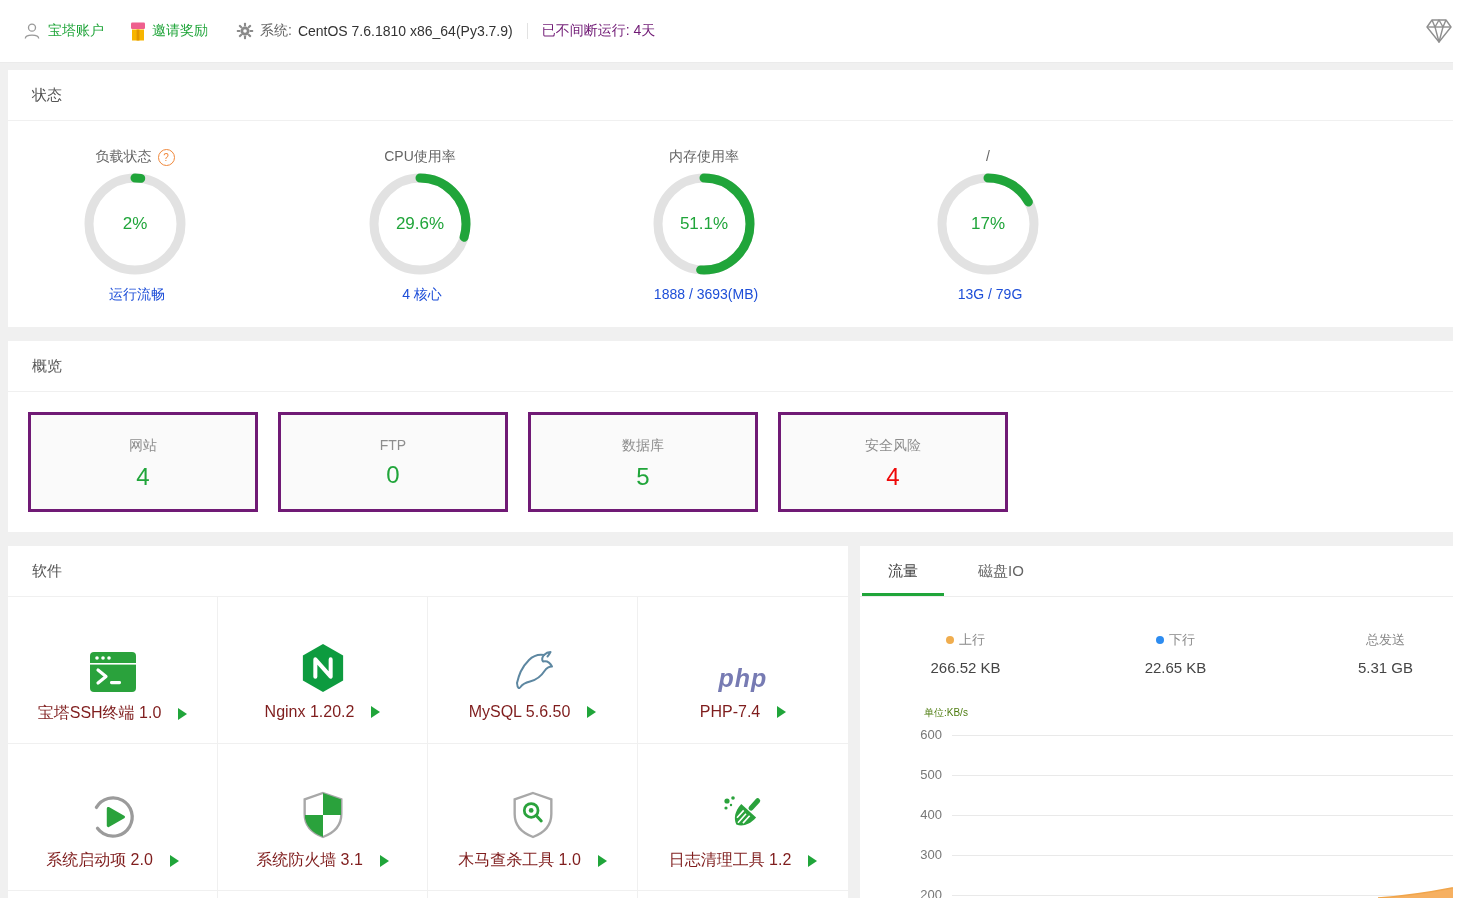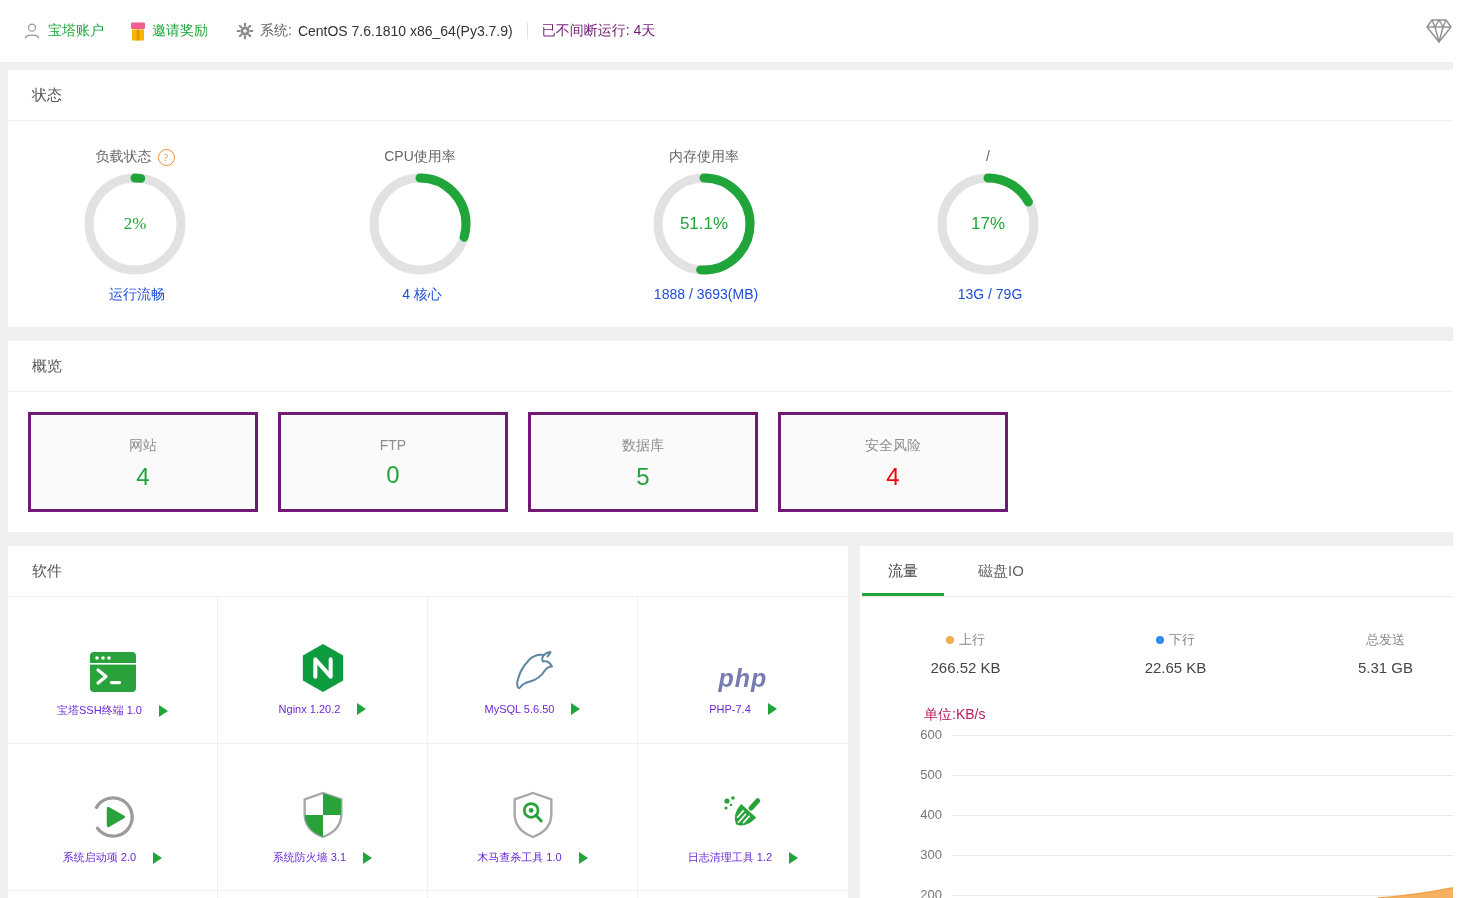--- a/index.html
+++ b/index.html
@@ -30,35 +30,35 @@
   
   .card{position:absolute;top:71px;width:230px;height:100px;background:#fafafa;
         border:3px solid #701a75;box-sizing:border-box;text-align:center;cursor:pointer;}
   .card-label{margin-top:22px;font-size:14px;color:#8d8d8d;}
   .card-value{margin-top:8px;font-size:24px;}
   
   .soft-grid{position:absolute;left:0;top:51px;width:840px;}
   .soft-cell{position:absolute;width:210px;height:147px;border-right:1px solid #f0f0f0;
              border-bottom:1px solid #f0f0f0;box-sizing:border-box;text-align:right;cursor:pointer;}
   .soft-icon{height:78px;display:flex;align-items:flex-end;justify-content:center;margin-top:18px;}
-  .soft-label{margin-top:10px;font-size:11px;color:#6d28d9;display:flex;align-items:center;justify-content:center;gap:17px;}
+  .soft-label{margin-top:10px;font-size:16px;color:#7f1d1d;display:flex;align-items:center;justify-content:center;gap:17px;}
   .play-tri{width:0;height:0;border-left:9px solid #20a53a;border-top:6px solid transparent;
             border-bottom:6px solid transparent;display:inline-block;}
   .php-text{font-size:25px;font-weight:bold;font-style:italic;color:#777bb3;letter-spacing:1px;}
   
   .tabbar{position:absolute;left:0;top:0;width:100%;height:51px;border-bottom:1px solid #ededed;
           box-sizing:border-box;display:flex;align-items:center;}
   .tab{font-size:15px;color:#666;cursor:pointer;padding:0 10px;}
   .tab.active{color:#454545;}
   .tab-underline{position:absolute;left:2px;bottom:0;width:82px;height:3px;background:#20a53a;}
   .stat-col{position:absolute;top:85px;width:205px;text-align:center;}
   .stat-label{font-size:13px;color:#888;display:flex;align-items:center;justify-content:center;gap:5px;}
   .dot{width:8px;height:8px;border-radius:50%;display:inline-block;}
   .stat-value{margin-top:10px;font-size:15px;color:#454545;}
-  .unit-label{position:absolute;left:64px;top:160px;font-size:14px;color:#be185d;}
+  .unit-label{position:absolute;left:64px;top:160px;font-size:10px;color:#4d7c0f;}
   .ytick{position:absolute;left:28px;width:54px;text-align:right;font-size:13px;color:#777;}
   .gridline{position:absolute;left:92px;right:0;height:1px;background:#e9e9e9;}
   .area-svg{position:absolute;left:500px;top:330px;}
 </style>
 </head>
 <body>
 
 <div class="stage">
 
   <div class="topbar">
@@ -111,21 +111,21 @@
       </svg>
       <span style="font-size:14px">专业版</span>
     </div>
   </div>
 
   <div class="panel" style="left:8px;top:70px;width:1467px;height:257px;">
     <div class="panel-h">
       <span>状态</span>
     </div>
 
-    <div class="gauge-col" style="left:7px;top:78px;font-family:Liberation Serif, serif;">
+    <div class="gauge-col" style="left:7px;top:78px;">
       <div class="g-title">
         <span>负载状态</span>
         <span class="help-dot">?</span>
       </div>
       <div class="g-ring">
         <svg width="104" height="104" viewBox="0 0 104 104">
           <circle cx="52" cy="52" r="46" fill="none" stroke="#e2e2e2" stroke-width="9"></circle>
           <circle cx="52" cy="52" r="46" fill="none" stroke="#20a53a" stroke-width="9" stroke-linecap="round" stroke-dasharray="5.780530482605219 289.02652413026095"></circle>
         </svg>
       </div>
@@ -138,20 +138,23 @@
     <div class="gauge-col" style="left:292px;top:78px;">
       <div class="g-title">
           <span>CPU使用率</span>
         </div>
       <div class="g-ring">
         <svg width="104" height="104" viewBox="0 0 104 104">
           <circle cx="52" cy="52" r="46" fill="none" stroke="#e2e2e2" stroke-width="9"></circle>
           <circle cx="52" cy="52" r="46" fill="none" stroke="#20a53a" stroke-width="9" stroke-linecap="round" stroke-dasharray="85.55185114255724 289.02652413026095"></circle>
         </svg>
       </div>
+      <div class="g-center">
+          <span>29.6%</span>
+        </div>
       <div class="g-sub">4 核心</div>
     </div>
 
     <div class="gauge-col" style="left:576px;top:78px;">
       <div class="g-title">
           <span>内存使用率</span>
         </div>
       <div class="g-ring">
         <svg width="104" height="104" viewBox="0 0 104 104">
           <circle cx="52" cy="52" r="46" fill="none" stroke="#e2e2e2" stroke-width="9"></circle>

